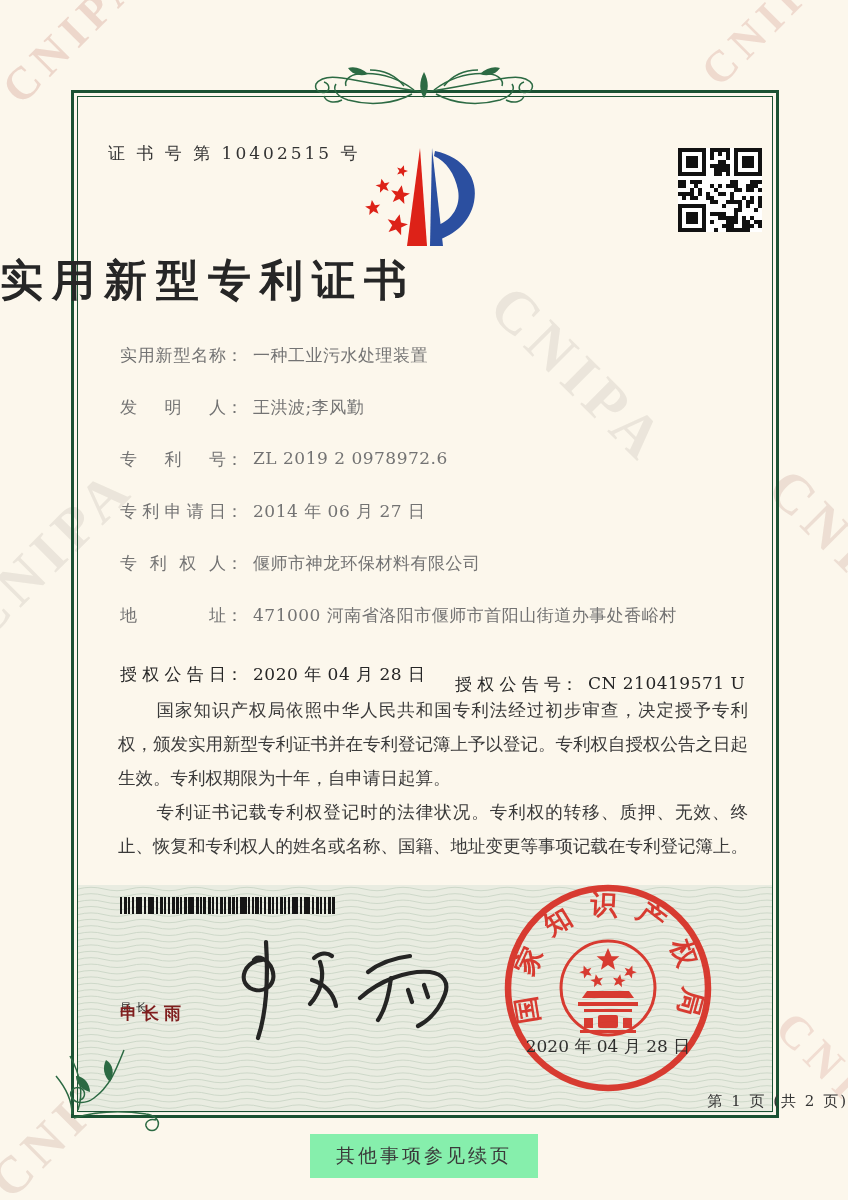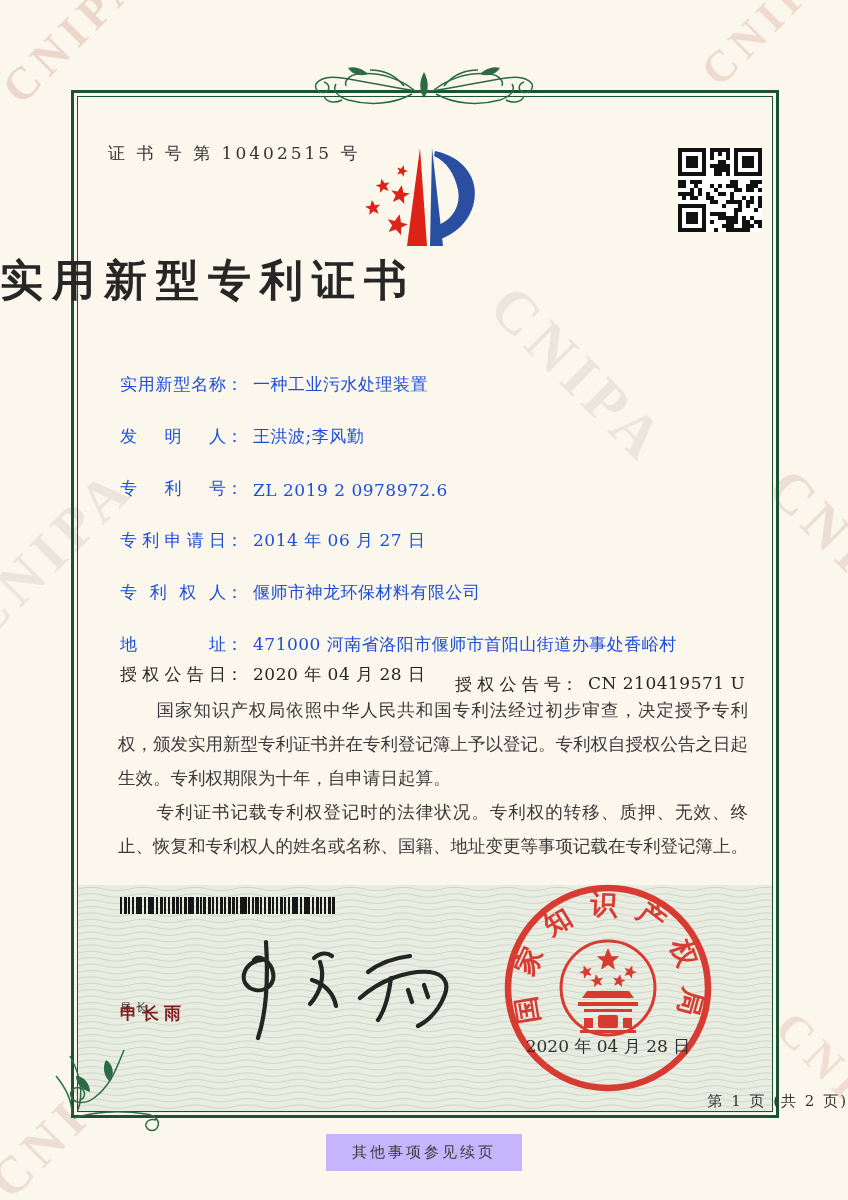--- a/index.html
+++ b/index.html
@@ -44,21 +44,21 @@
 
   .logo{position:absolute;left:360px;top:144px;}
   .qr{position:absolute;left:678px;top:148px;width:84px;height:84px;background:#fff;}
 
   .title{
     position:absolute;left:0;top:252px;width:848px;text-align:left;
     font-size:43px;font-weight:bold;color:#262626;letter-spacing:9px;
   }
 
   .field-rows{position:absolute;left:120px;top:344px;width:640px;}
-  .field-row{height:52px;display:flex;align-items:flex-end;font-size:17px;color:#1d4ed8;}
+  .field-row{height:52px;display:flex;align-items:flex-start;font-size:17px;color:#737373;}
   .flabel{
     display:inline-block;width:106px;text-align:justify;text-align-last:justify;
     text-justify:inter-character;flex:0 0 106px;
   }
   .fcolon{margin-right:10px;}
   .fvalue{letter-spacing:.5px;white-space:nowrap;}
   .grant-row{position:absolute;left:120px;top:648px;width:640px;height:52px;display:flex;align-items:center;font-size:17px;color:#262626;}
   .grant2{position:absolute;left:335px;display:flex;align-items:flex-start;margin-top:20px;}
 
   .paragraphs{
@@ -82,21 +82,21 @@
   .signature{position:absolute;left:228px;top:938px;z-index:4;}
 
   .seal{position:absolute;left:498px;top:878px;z-index:4;mix-blend-mode:multiply;}
 
   .footer{
     position:absolute;left:0;top:1092px;width:848px;text-align:right;
     font-size:15px;color:#333;letter-spacing:2px;z-index:3;
   }
   .note-box{
     position:absolute;left:50%;transform:translateX(-50%);top:1134px;
-    background:#c4b5fd;padding:9px 26px;font-size:15px;color:#3a3a3a;
+    background:#86efac;padding:9px 26px;font-size:19px;color:#3a3a3a;
     letter-spacing:3px;z-index:3;white-space:nowrap;
   }
 
   .ornament{position:absolute;z-index:3;}
   .orn-top{left:284px;top:64px;}
   .orn-bl{left:50px;top:1048px;}
   .orn-stroke{stroke:#2c6a43;fill:none;stroke-width:1.5;}
   .orn-fill{fill:#2c6a43;stroke:none;}
 </style>
 </head>

